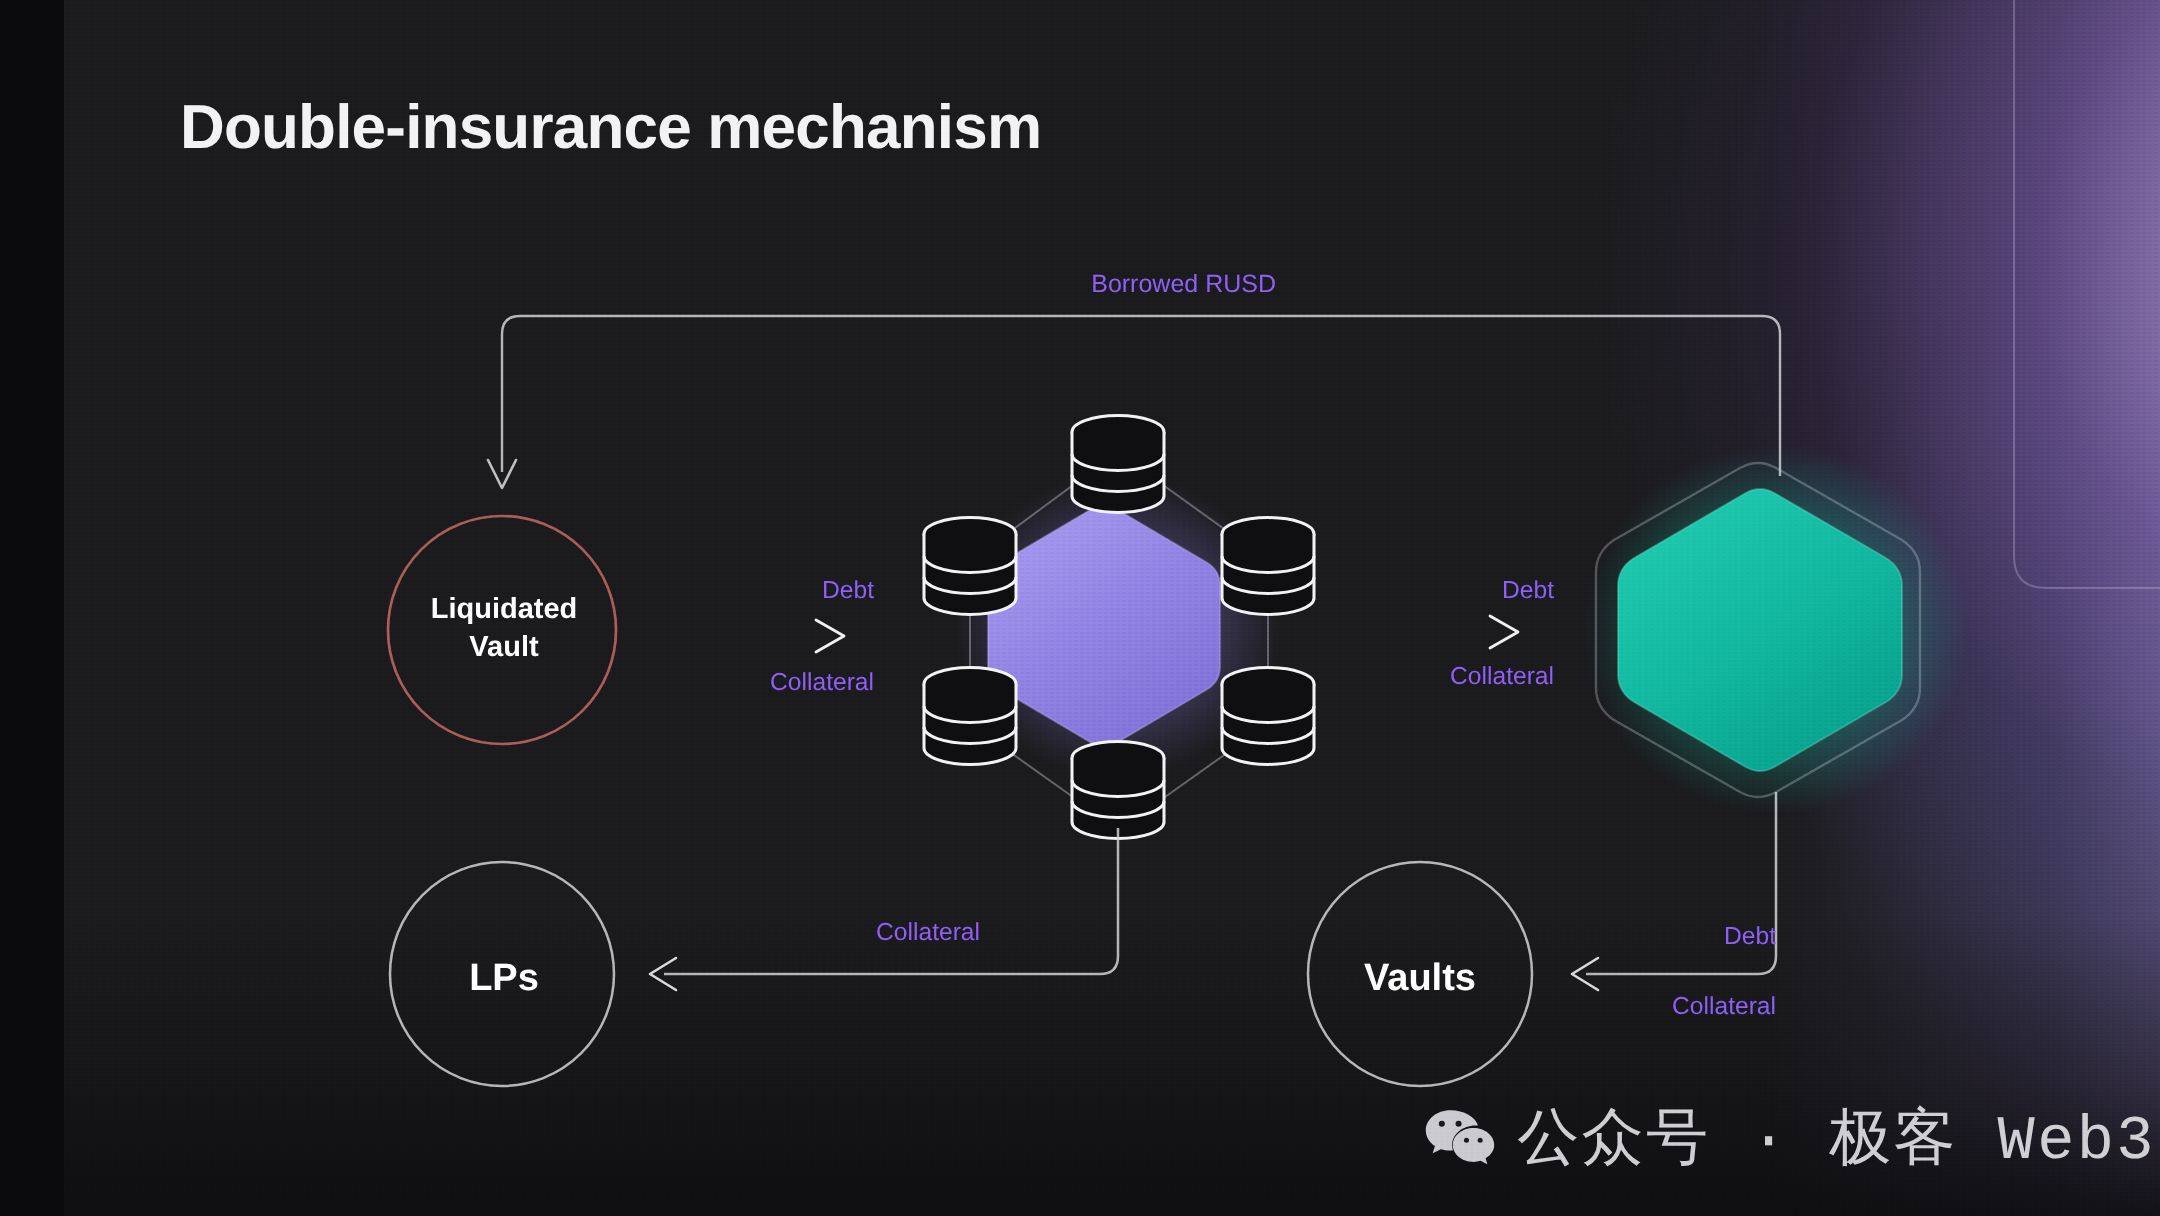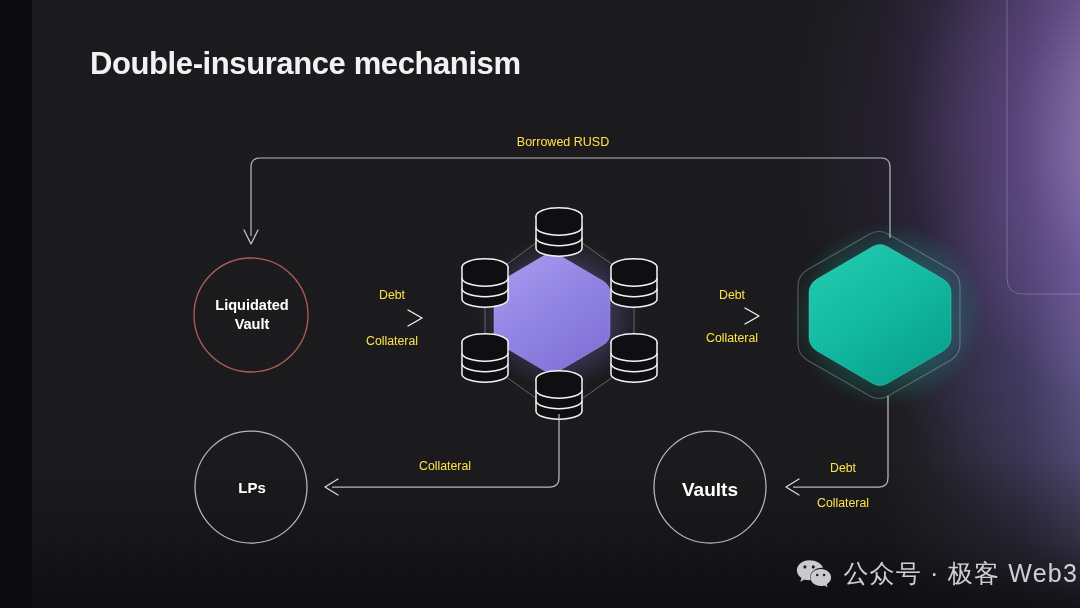--- a/index.html
+++ b/index.html
@@ -89,30 +89,30 @@
     text-align: center;
     color: #ffffff;
     font-weight: 700;
     line-height: 1.28;
     pointer-events: none;
     white-space: pre-line;
   }
   .lbl-liquidated { left: 160px; top: 296px; width: 120px; font-size: 14.5px; }
   .lbl-stability  { left: 467px; top: 297px; width: 120px; font-size: 14.5px; }
   .lbl-redistrib  { left: 771px; top: 305px; width: 170px; font-size: 14.5px; }
-  .lbl-lps        { left: 160px; top: 478px; width: 120px; font-size: 15px; }
+  .lbl-lps        { left: 160px; top: 478px; width: 120px; font-size: 19px; }
   .lbl-vaults     { left: 618px; top: 478px; width: 120px; font-size: 19px; }
 
   
   .edgelabel {
     position: absolute;
-    color: #fde047;
+    color: #8b5cf6;
     font-size: 12.3px;
     font-weight: 400;
-    text-align: center;
+    text-align: right;
     white-space: nowrap;
     pointer-events: none;
   }
   .el-borrowed   { left: 456px; top: 135px; width: 150px; font-size: 12.5px; }
   .el-debt-1     { left: 315px; top: 288px; width: 90px; }
   .el-coll-1     { left: 315px; top: 334px; width: 90px; }
   .el-debt-2     { left: 655px; top: 288px; width: 90px; }
   .el-coll-2     { left: 655px; top: 331px; width: 90px; }
   .el-coll-3     { left: 368px; top: 459px; width: 90px; }
   .el-debt-3     { left: 766px; top: 461px; width: 90px; }
@@ -123,24 +123,25 @@
     position: absolute;
     right: 34px;
     bottom: 18px;
     display: flex;
     align-items: center;
     gap: 11px;
     color: #dcdce0;
     opacity: 0.93;
   }
   .watermark .wm-text {
-    font-size: 25px;
+    font-size: 31px;
     font-weight: 400;
     letter-spacing: 1.2px;
     white-space: nowrap;
+    font-family: Liberation Mono, monospace;
   }
   .wechat-icon { width: 36px; height: 30px; display: block; }
 </style>
 </head>
 <body>
 
 <div id="stage">
 
   <div class="bg-base"></div>
   <div class="bg-purple"></div>

